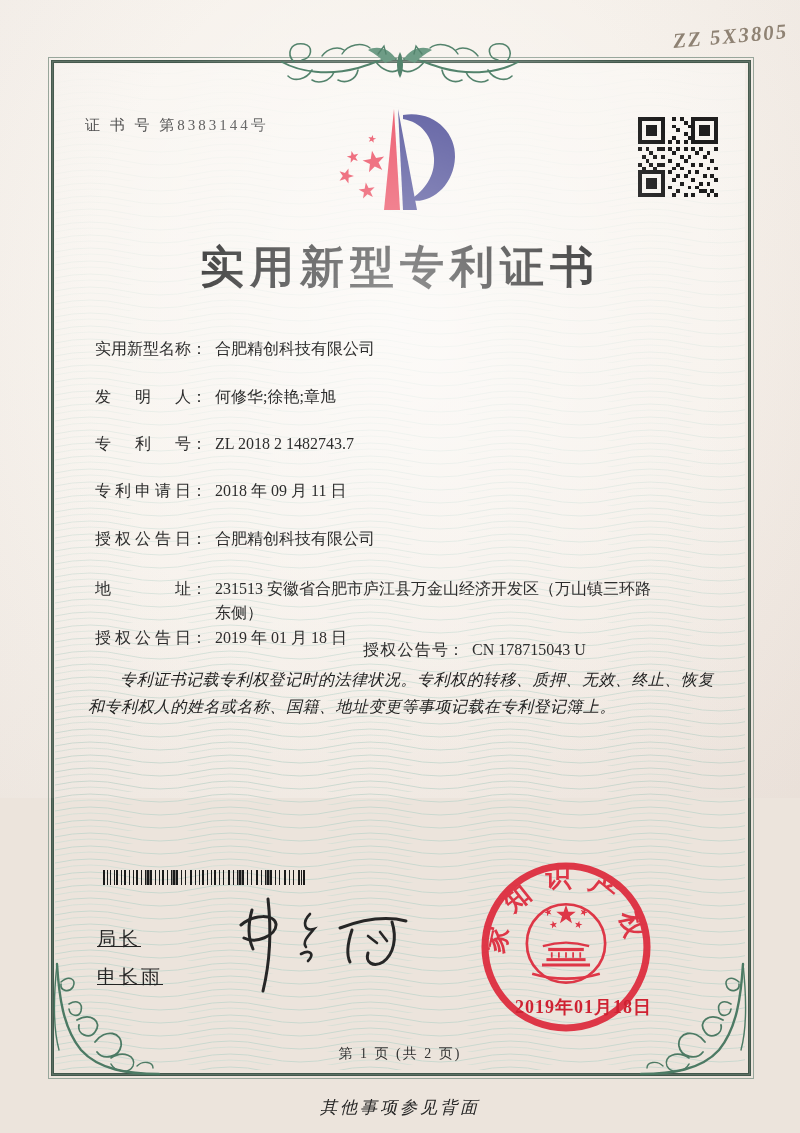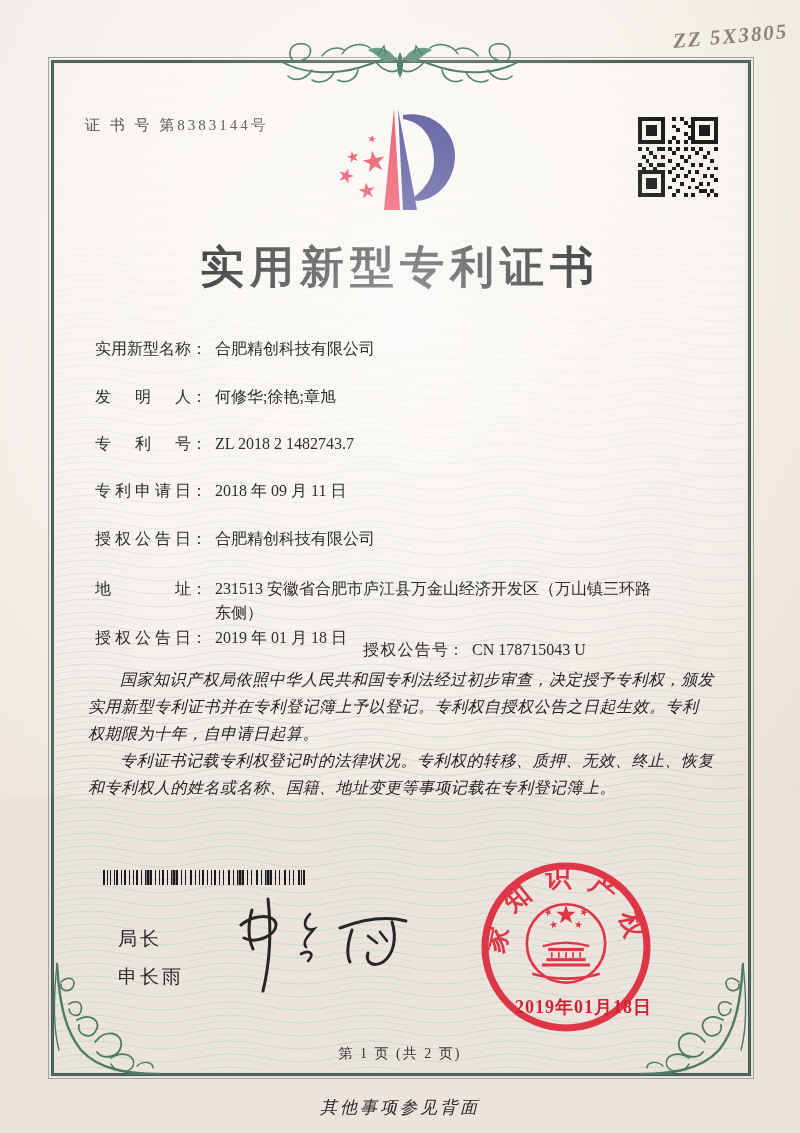--- a/index.html
+++ b/index.html
@@ -42,22 +42,22 @@
   .fgroup2{position:absolute;left:268px;top:12px;display:flex;}
   .fgroup2 .flabel{width:85px;}
 
   
   .paras{position:absolute;left:88px;top:666px;width:626px;font-size:16px;line-height:27px;
          color:#222;font-style:italic;z-index:3;}
   .paras p{margin:0;text-indent:2em;letter-spacing:.5px;}
 
   
   .barcode{position:absolute;left:103px;top:870px;width:202px;height:15px;z-index:3;}
-  .director{position:absolute;left:118px;top:926px;font-size:19px;color:#242424;z-index:3;
-            font-family:"Liberation Sans","DejaVu Sans",sans-serif;}
+  .director{position:absolute;left:97px;top:926px;font-size:19px;color:#242424;z-index:3;
+            font-family:"Liberation Sans","DejaVu Sans",sans-serif;text-decoration:underline;}
   .director div{margin-bottom:12px;letter-spacing:3px;}
   .signature{position:absolute;left:222px;top:892px;width:200px;height:112px;z-index:3;}
   .seal{position:absolute;left:477px;top:858px;width:178px;height:178px;z-index:4;opacity:.93;}
   .sealdate{position:absolute;left:480px;top:995px;width:172px;text-align:right;z-index:5;
             color:#cf2232;font-size:18px;letter-spacing:1px;font-weight:600;}
   .pagefoot{position:absolute;left:0;width:800px;top:1045px;text-align:center;
             font-size:14px;color:#333;letter-spacing:2px;z-index:3;}
   .backnote{position:absolute;left:0;width:800px;top:1096px;text-align:center;
             font-size:17px;color:#262626;font-style:italic;letter-spacing:3px;}
 </style>
@@ -201,21 +201,20 @@
       <span class="fvalue">2019 年 01 月 18 日</span>
       <span class="fgroup2">
         <span class="flabel">授权公告号</span>
           <span class="fcolon">：</span>
         <span class="fvalue">CN 178715043 U</span>
       </span>
     </div>
   </div>
 
   <div class="paras">
-    <p>国家知识产权局依照中华人民共和国专利法经过初步审查，决定授予专利权，颁发实用新型专利证书并在专利登记簿上予以登记。专利权自授权公告之日起生效。专利权期限为十年，自申请日起算。</p>
     <p>专利证书记载专利权登记时的法律状况。专利权的转移、质押、无效、终止、恢复和专利权人的姓名或名称、国籍、地址变更等事项记载在专利登记簿上。</p>
   </div>
 
   <svg class="barcode" viewBox="0 0 202 15" preserveAspectRatio="none" xmlns="http://www.w3.org/2000/svg">
     <g stroke="#1a1a1a">
       <path stroke-width="2" d="M1,0V15 M14,0V15 M22,0V15 M34,0V15 M48,0V15 M60,0V15 M74,0V15 M88,0V15 M100,0V15 M112,0V15 M126,0V15 M140,0V15 M154,0V15 M168,0V15 M182,0V15 M196,0V15 M201,0V15"></path>
       <path stroke-width="1" d="M4.5,0V15 M7.5,0V15 M11.5,0V15 M18.5,0V15 M26.5,0V15 M30.5,0V15 M38.5,0V15 M42.5,0V15 M52.5,0V15 M56.5,0V15 M64.5,0V15 M68.5,0V15 M78.5,0V15 M82.5,0V15 M92.5,0V15 M96.5,0V15 M104.5,0V15 M108.5,0V15 M116.5,0V15 M120.5,0V15 M130.5,0V15 M134.5,0V15 M144.5,0V15 M148.5,0V15 M158.5,0V15 M162.5,0V15 M172.5,0V15 M176.5,0V15 M186.5,0V15 M190.5,0V15 M198.5,0V15"></path>
       <path stroke-width="3" d="M45,0V15 M71,0V15 M137,0V15 M165,0V15"></path>
     </g>
   </svg>

